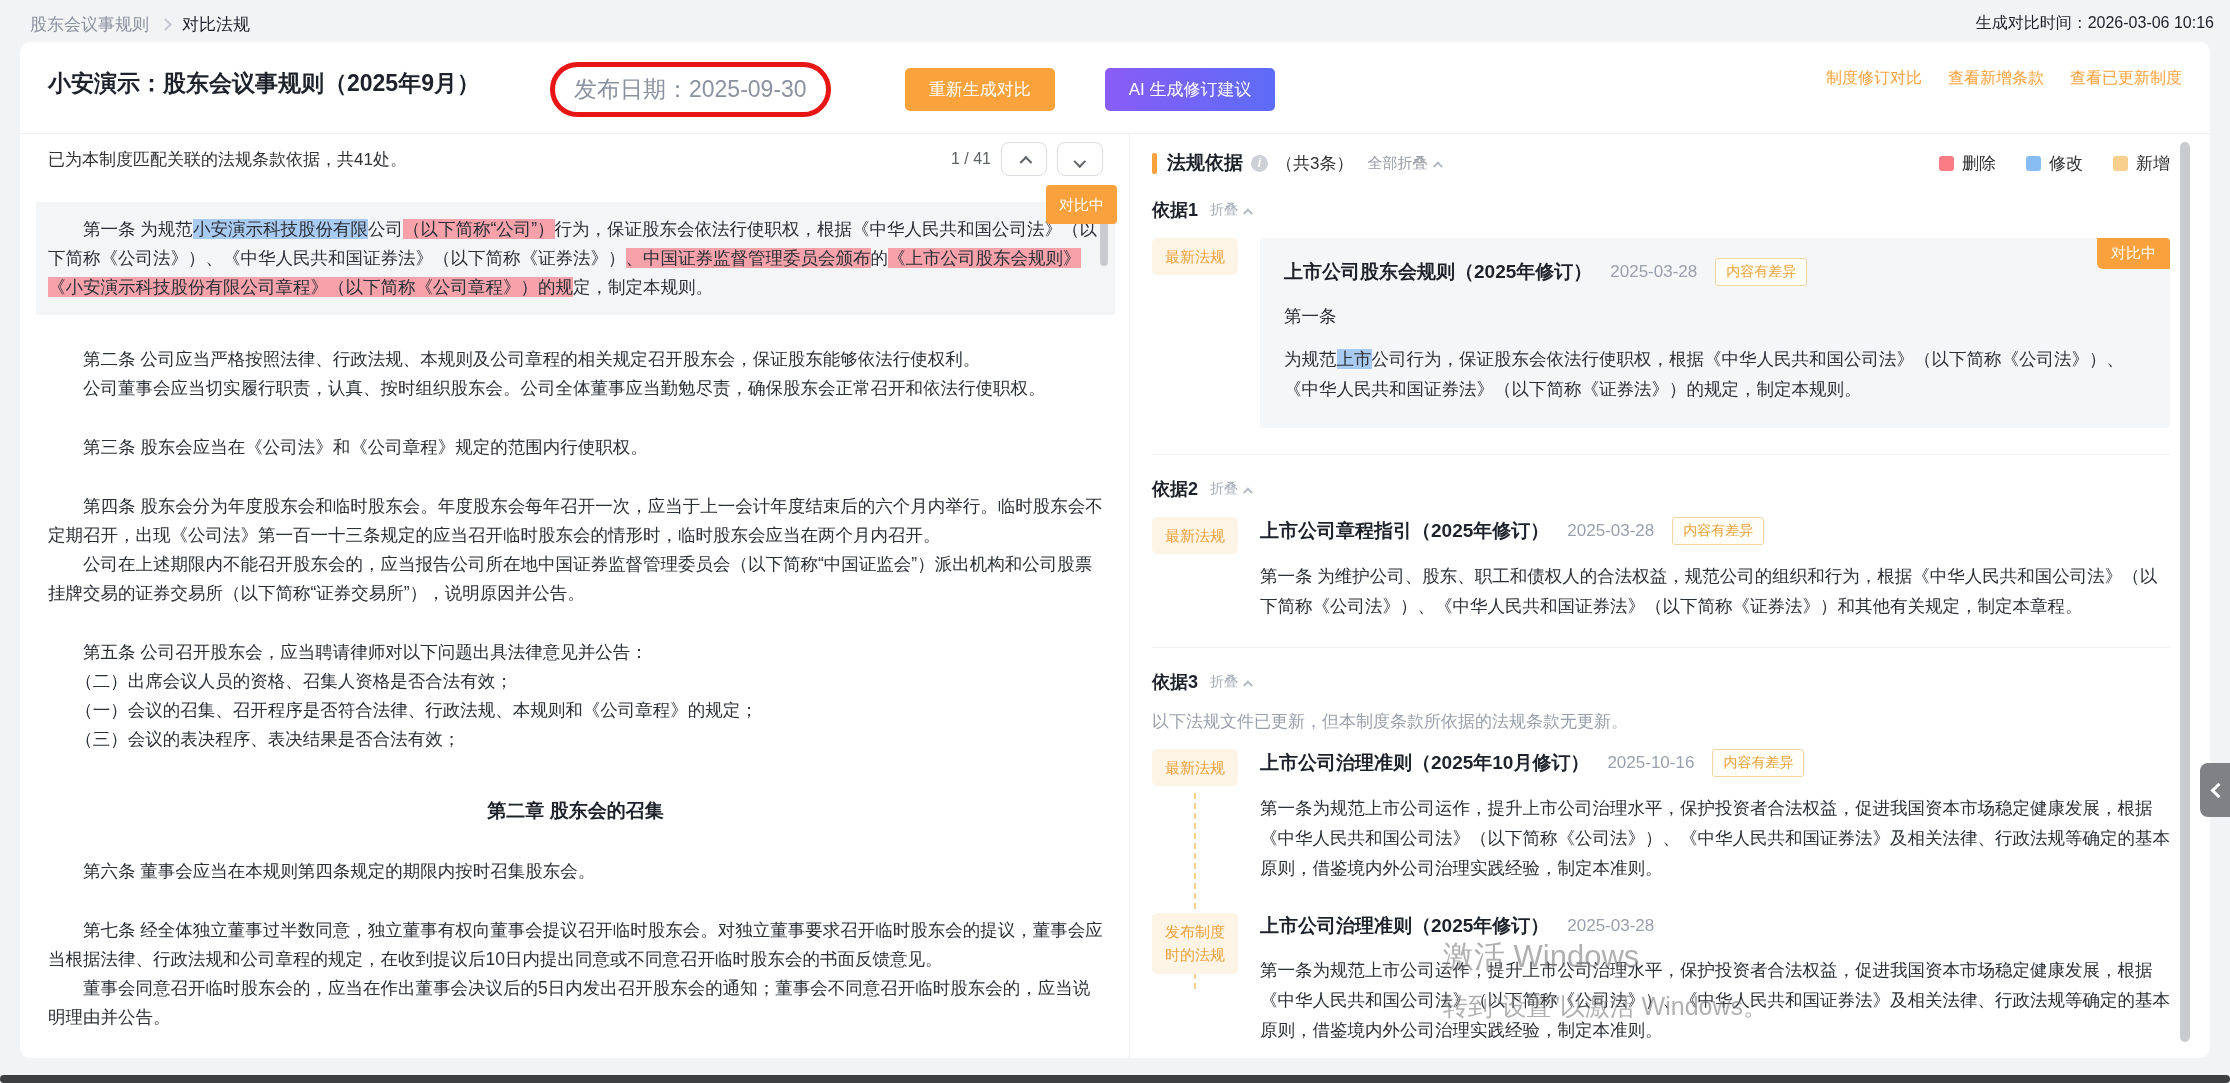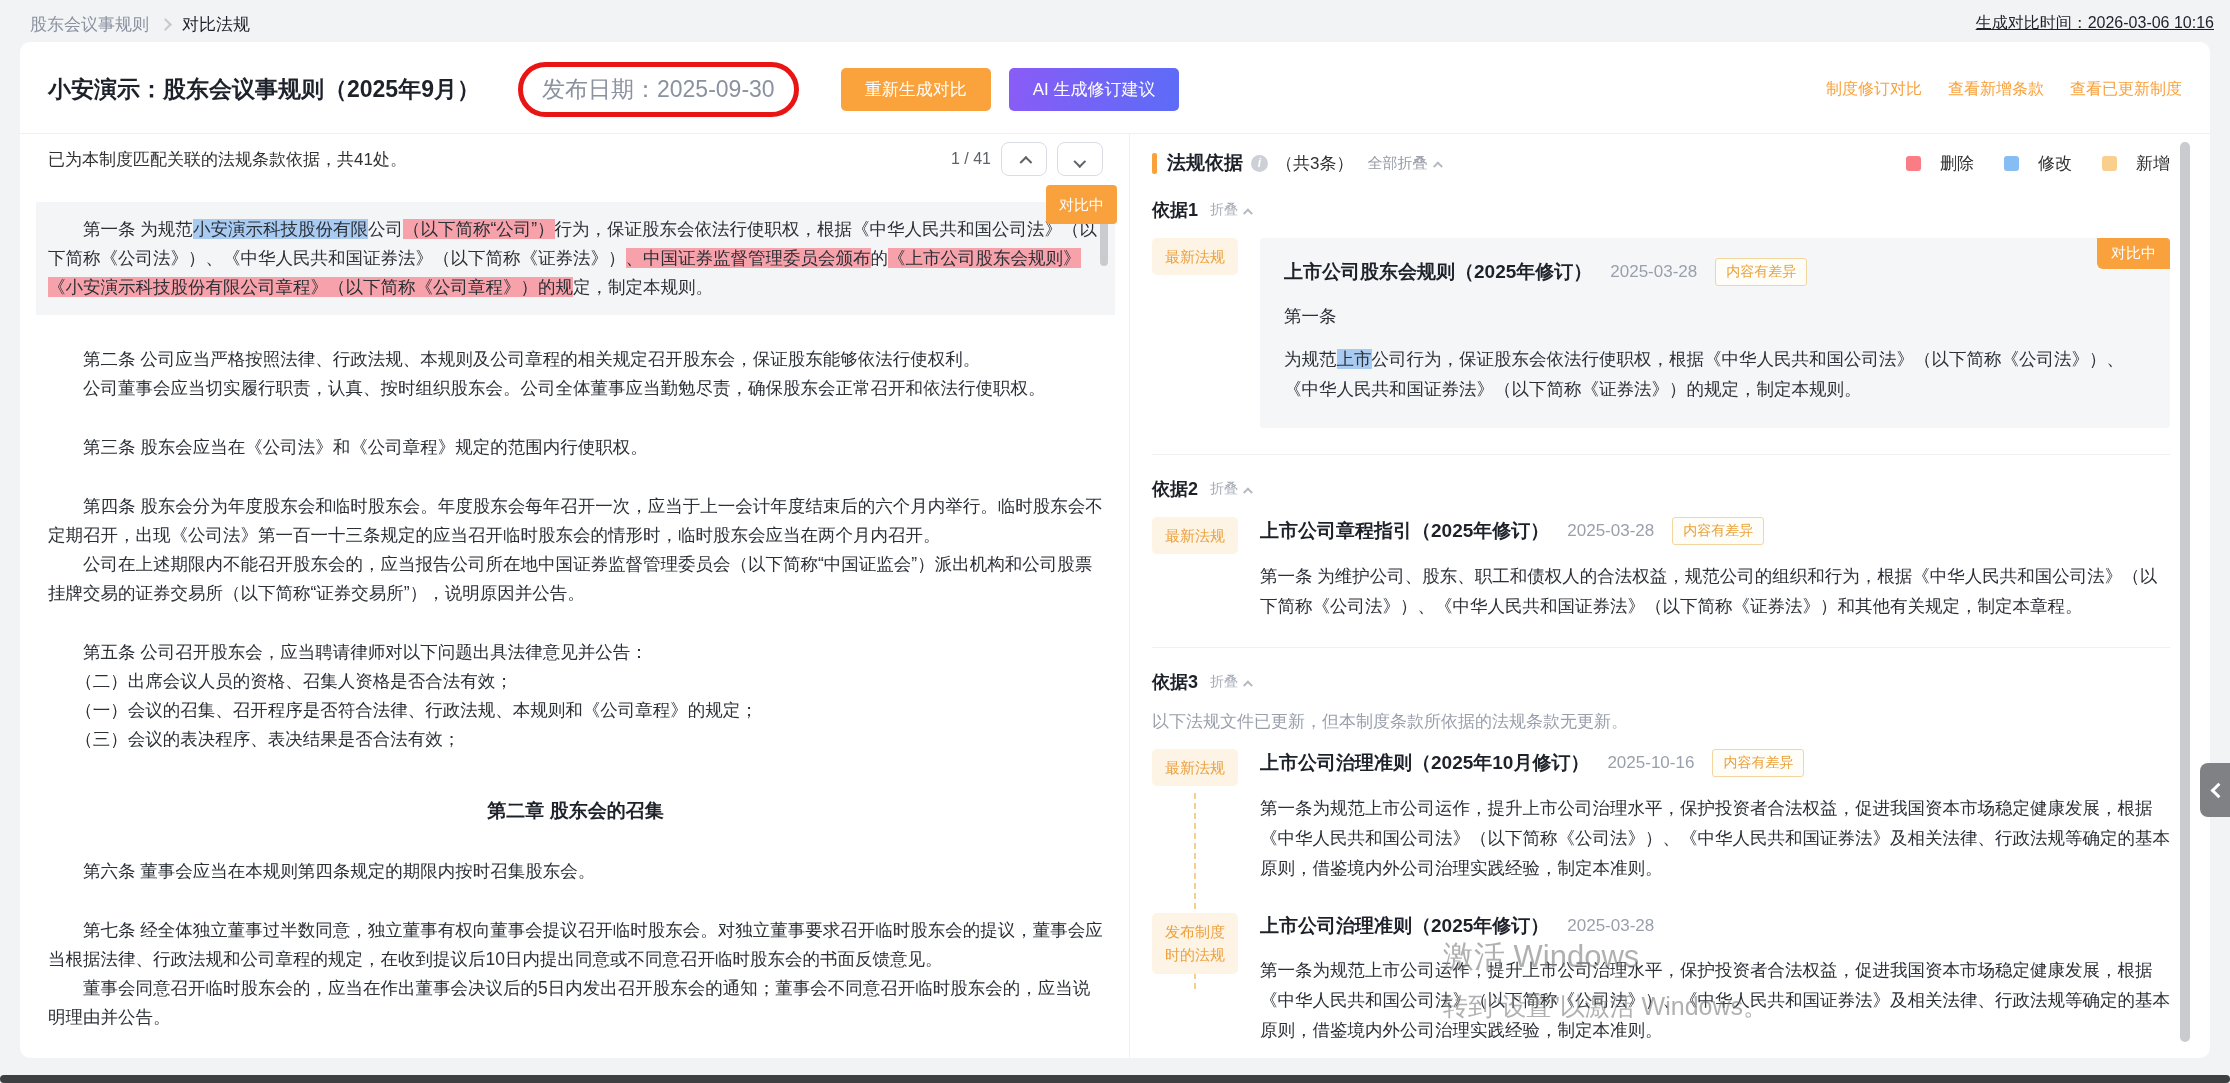--- a/index.html
+++ b/index.html
@@ -9,25 +9,25 @@
     background:#f2f3f5;
     font-family:"Liberation Sans","DejaVu Sans",sans-serif;
     color:#303133;
     overflow:hidden;
   }
   
   .breadcrumb { position:absolute; top:13px; left:30px; font-size:17px; display:flex; align-items:center; gap:12px; }
   .breadcrumb .parent { color:#8a919f; cursor:pointer; }
   .breadcrumb .current { color:#1d2129; }
   .crumb-sep { display:inline-block; width:9px; height:9px; border-top:2px solid #c4c8cf; border-right:2px solid #c4c8cf; transform:rotate(45deg); }
-  .gen-time { position:absolute; top:13px; right:16px; font-size:16px; color:#1d2129;text-decoration:underline; }
+  .gen-time { position:absolute; top:13px; right:16px; font-size:16px; color:#1d2129; }
 
   
   .card { position:absolute; left:20px; top:42px; width:2190px; height:1016px; background:#fff; border-radius:10px; display:flex; flex-direction:column; }
-  .card-header { display:flex; align-items:center; padding:26px 28px 22px 28px; border-bottom:1px solid #eef0f4; }
+  .card-header { display:flex; align-items:flex-start; padding:26px 28px 22px 28px; border-bottom:1px solid #eef0f4;gap:32px; }
   .page-title { font-size:23px; font-weight:bold; color:#1d2129; }
   .date-oval { position:relative; margin-left:52px; color:#8a919f; font-size:23px; padding:6px 10px; }
   .date-oval::before { content:""; position:absolute; inset:-6px -14px; border:5px solid #e81515; border-radius:34px; }
   .btn { border:none; cursor:pointer; color:#fff; font-size:17px; padding:10px 24px; border-radius:5px; font-family:inherit; }
   .btn-regen { margin-left:56px; background:#faa23c; }
   .btn-ai { margin-left:18px; background:linear-gradient(100deg,#8a5cf6 0%,#5c6cf6 100%); }
   .header-links { margin-left:auto; display:flex; gap:26px; font-size:16px; color:#f9a13c; }
   .header-links span { cursor:pointer; }
 
   .card-body { flex:1; display:flex; min-height:0; }
@@ -55,21 +55,21 @@
 
   
   .right-panel { flex:1; min-width:0; padding:16px 40px 0 22px; position:relative; }
   .rp-header { display:flex; align-items:center; }
   .rp-bar { width:5px; height:21px; background:#f9a13c; border-radius:2px; margin-right:10px; }
   .rp-title { font-size:19px; font-weight:bold; color:#1d2129; }
   .info-icon { width:17px; height:17px; border-radius:50%; background:#cdd0d6; color:#fff; font-size:12px; display:flex; align-items:center; justify-content:center; margin:0 8px; font-style:italic; font-weight:bold; }
   .rp-count { font-size:17px; color:#303133; }
   .collapse-all { margin-left:14px; color:#989ca6; font-size:15px; display:flex; align-items:center; gap:6px; cursor:pointer; }
   .legend { margin-left:auto; display:flex; gap:30px; align-items:center; font-size:17px; color:#303133; }
-  .legend-item { display:flex; align-items:center; gap:19px; }
+  .legend-item { display:flex; align-items:center; gap:8px; }
   .swatch { width:15px; height:15px; border-radius:3px; }
 
   .sec-label-row { display:flex; align-items:center; margin-top:22px; }
   .sec-label { font-size:18px; font-weight:bold; color:#1d2129; }
   .fold { margin-left:12px; color:#a8adb7; font-size:14px; display:flex; align-items:center; gap:5px; cursor:pointer; }
 
   .entry-row { display:flex; margin-top:16px; }
   .badge-col { width:86px; flex-shrink:0; margin-right:22px; position:relative; z-index:1; }
   .tag { background:#fdf4e5; color:#eda13f; font-size:15px; padding:7px 6px; border-radius:5px; text-align:center; line-height:1.55; }
   .entry-content { flex:1; min-width:0; }

